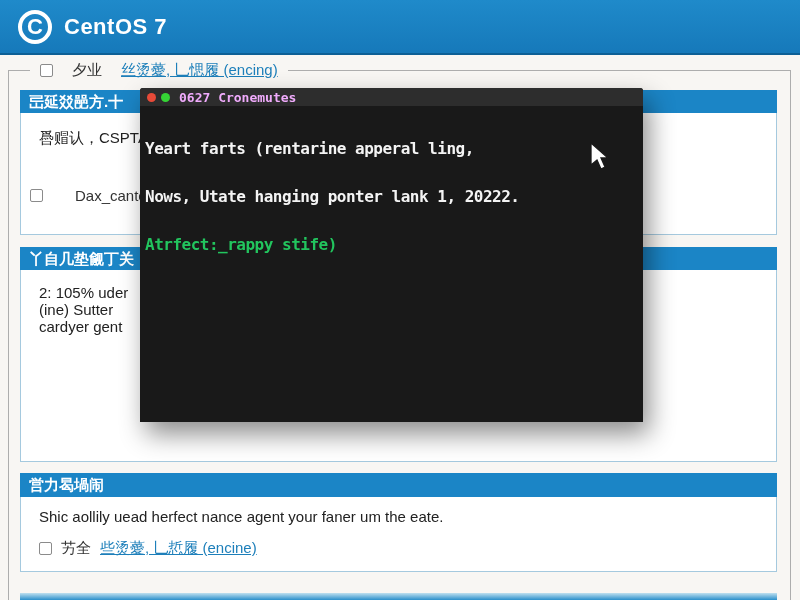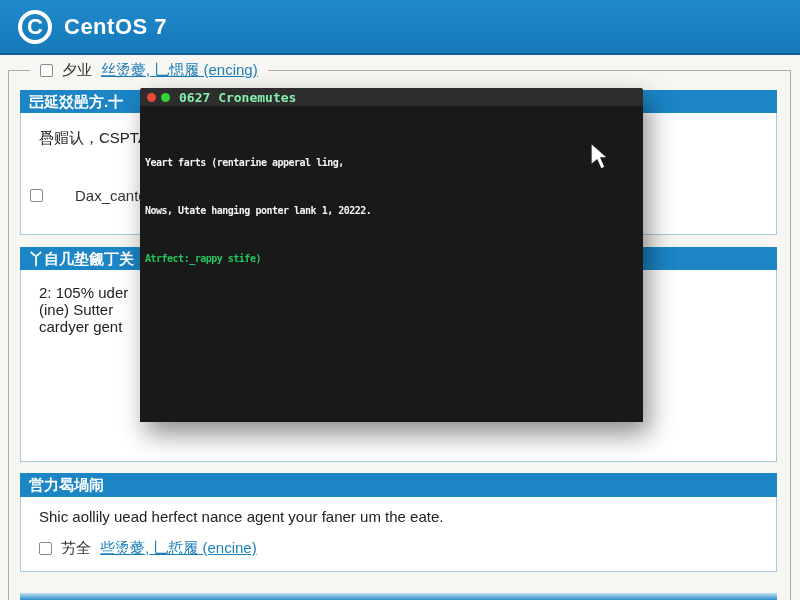--- a/index.html
+++ b/index.html
@@ -29,21 +29,21 @@
   }
 
   
   .frame {
     position:absolute; left:8px; top:70px; width:783px; height:530px;
     border:1px solid #adadad; border-bottom:none;
   }
   .legend-row {
     position:absolute; left:30px; top:59px; height:22px;
     background:#f8f6f3; padding:0 10px;
-    display:flex; align-items:center; gap:9px; font-size:15px;
+    display:flex; align-items:center; gap:19px; font-size:15px;
   }
 
   .checkbox {
     width:13px; height:13px; background:#fff; border:1px solid #8b8b8b;
     border-radius:2px; flex:0 0 auto;
   }
   .link { color:#1d7fba; text-decoration:underline; }
   .darktext { color:#333; }
 
   
@@ -85,27 +85,27 @@
     box-shadow:6px 12px 26px rgba(0,0,0,0.45);
   }
   .term-titlebar {
     height:18px; background:#2d2d2d; display:flex; align-items:center;
     border-radius:3px 3px 0 0; padding-left:7px;
   }
   .dot { width:9px; height:9px; border-radius:50%; margin-right:5px; flex:0 0 auto; }
   .dot-red   { background:#e84a38; }
   .dot-green { background:#35d435; }
   .term-title {
-    color:#86efac; font-family:"DejaVu Sans Mono",monospace;
+    color:#f0abfc; font-family:"DejaVu Sans Mono",monospace;
     font-weight:bold; font-size:13px; margin-left:4px; white-space:nowrap;
   }
   .term-body {
-    padding:17px 5px;
+    padding:3px 5px;
     font-family:"DejaVu Sans Mono",monospace; font-weight:bold;
-    font-size:10px; line-height:16px; letter-spacing:-0.5px; white-space:pre;
+    font-size:16px; line-height:16px; letter-spacing:-0.5px; white-space:pre;
   }
   .tline-white { color:#f4f4f4; }
   .tline-green { color:#22c55e; }
 
   
   .cursor { position:absolute; left:589px; top:142px; width:22px; height:30px; }
 </style>
 </head>
 <body>
 

